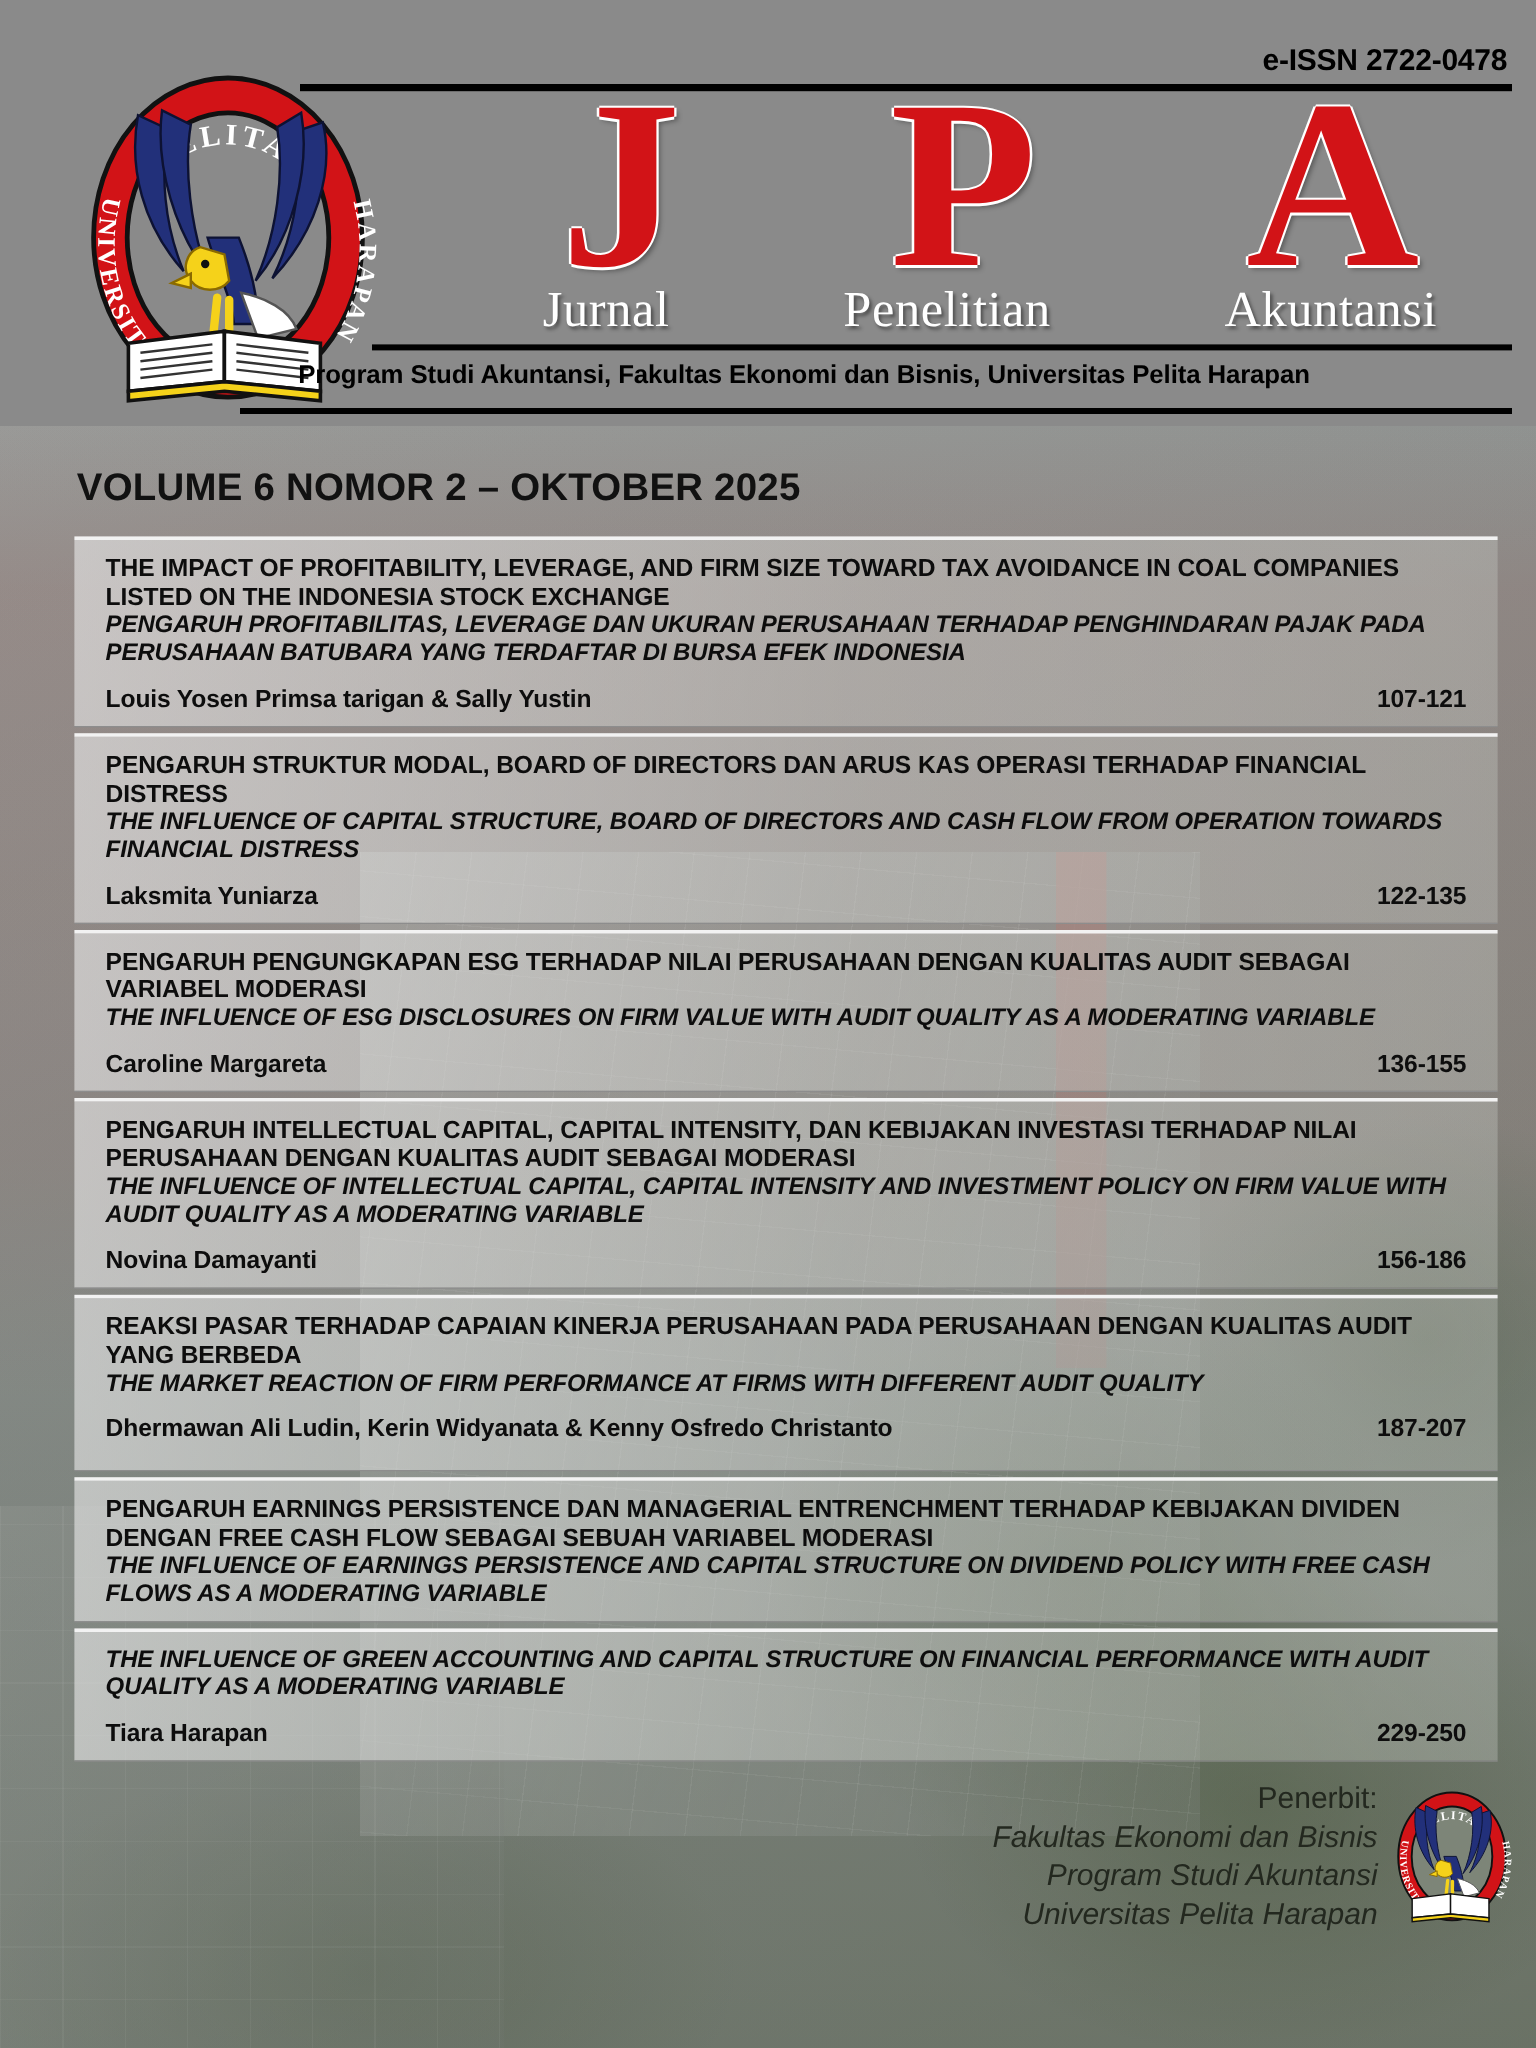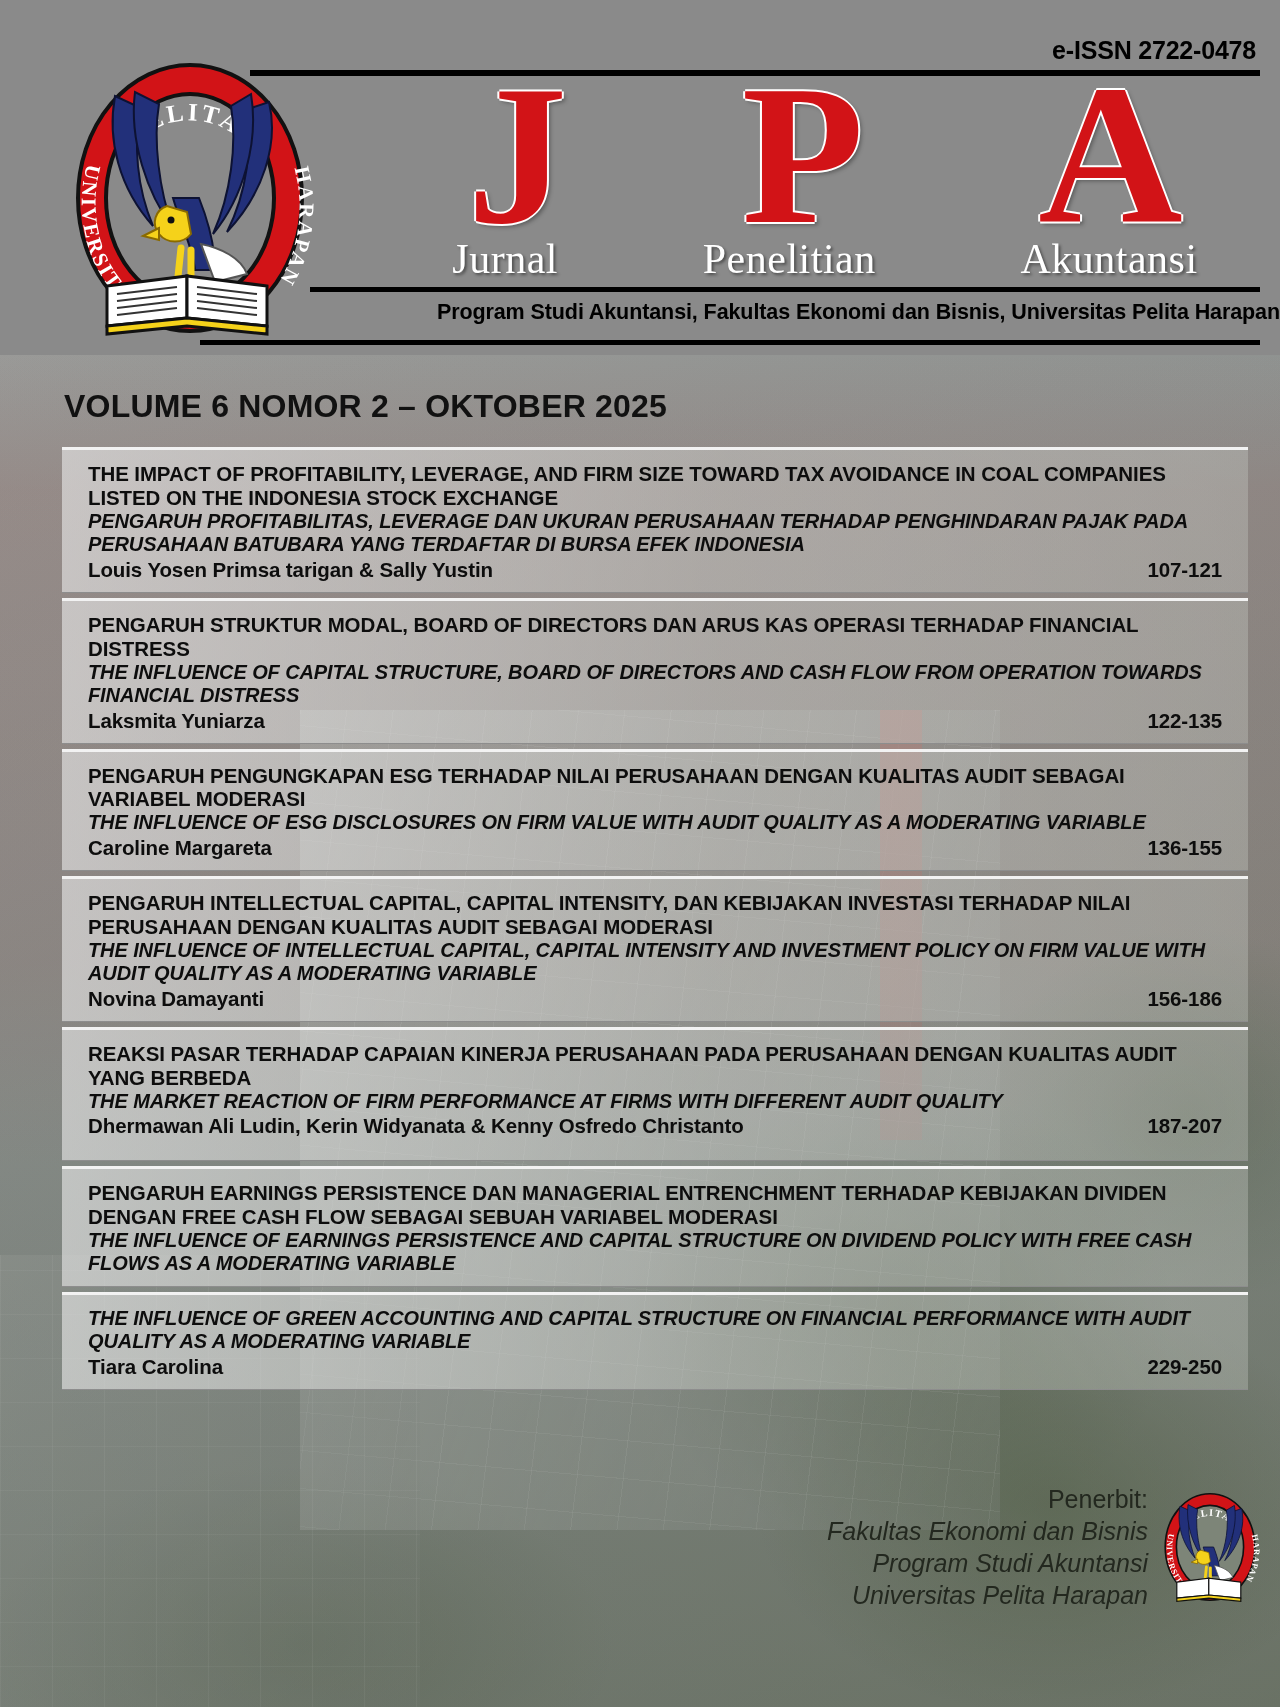--- a/index.html
+++ b/index.html
@@ -140,21 +140,21 @@
     font-family: "Liberation Serif", serif;
     font-size: 42px;
     color: #ffffff;
     text-shadow: 2px 2px 3px rgba(0,0,0,.45);
     letter-spacing: .5px;
   }
   .affiliation {
     position: absolute;
     left: 0; top: 300px;
     width: 1280px;
-    text-align: right;
+    text-align: center;
     padding-left: 60px;
     font-size: 21.5px;
     font-weight: bold;
     color: #000;
     letter-spacing: -0.1px;
   }
 
   
   .volume {
     position: absolute;
@@ -193,21 +193,21 @@
     font-weight: bold;
     font-style: italic;
     color: #0d0d0d;
     line-height: 1.17;
     letter-spacing: -0.1px;
   }
   .art-footline {
     display: flex;
     justify-content: space-between;
     align-items: flex-end;
-    margin-top: 1px;
+    margin-top: 14px;
   }
   .art-authors {
     font-size: 20.5px;
     font-weight: bold;
     color: #0d0d0d;
     letter-spacing: -0.1px;
   }
   .art-pages {
     font-size: 20.5px;
     font-weight: bold;
@@ -378,21 +378,21 @@
     </div>
 
     <div class="article">
       <div class="art-title">PENGARUH EARNINGS PERSISTENCE DAN MANAGERIAL ENTRENCHMENT TERHADAP KEBIJAKAN DIVIDEN DENGAN FREE CASH FLOW SEBAGAI SEBUAH VARIABEL MODERASI</div>
       <div class="art-subtitle">THE INFLUENCE OF EARNINGS PERSISTENCE AND CAPITAL STRUCTURE ON DIVIDEND POLICY WITH FREE CASH FLOWS AS A MODERATING VARIABLE</div>
     </div>
 
     <div class="article">
       <div class="art-subtitle">THE INFLUENCE OF GREEN ACCOUNTING AND CAPITAL STRUCTURE ON FINANCIAL PERFORMANCE WITH AUDIT QUALITY AS A MODERATING VARIABLE</div>
       <div class="art-footline">
-        <span class="art-authors">Tiara Carolina</span>
+        <span class="art-authors">Tiara Harapan</span>
         <span class="art-pages">229-250</span>
       </div>
     </div>
 
   </div>
 
   <div class="publisher">
     <div class="pub-label">Penerbit:</div>
     <div class="pub-line">Fakultas Ekonomi dan Bisnis</div>
     <div class="pub-line">Program Studi Akuntansi</div>

